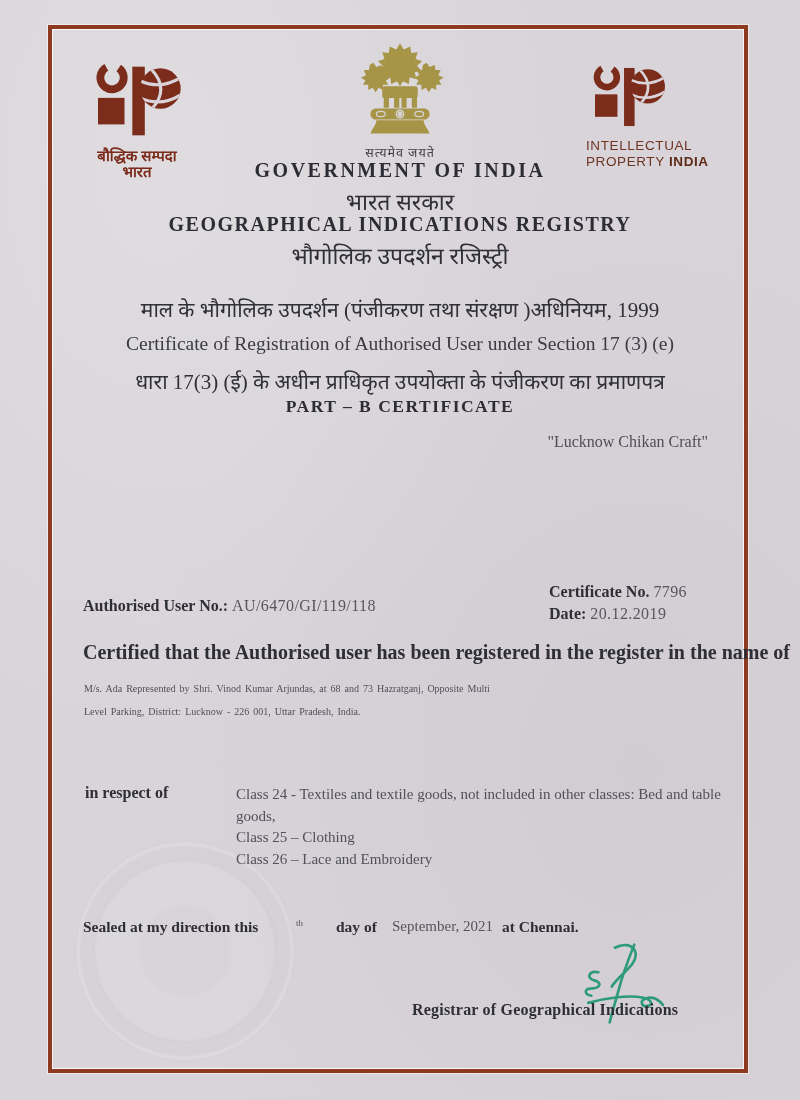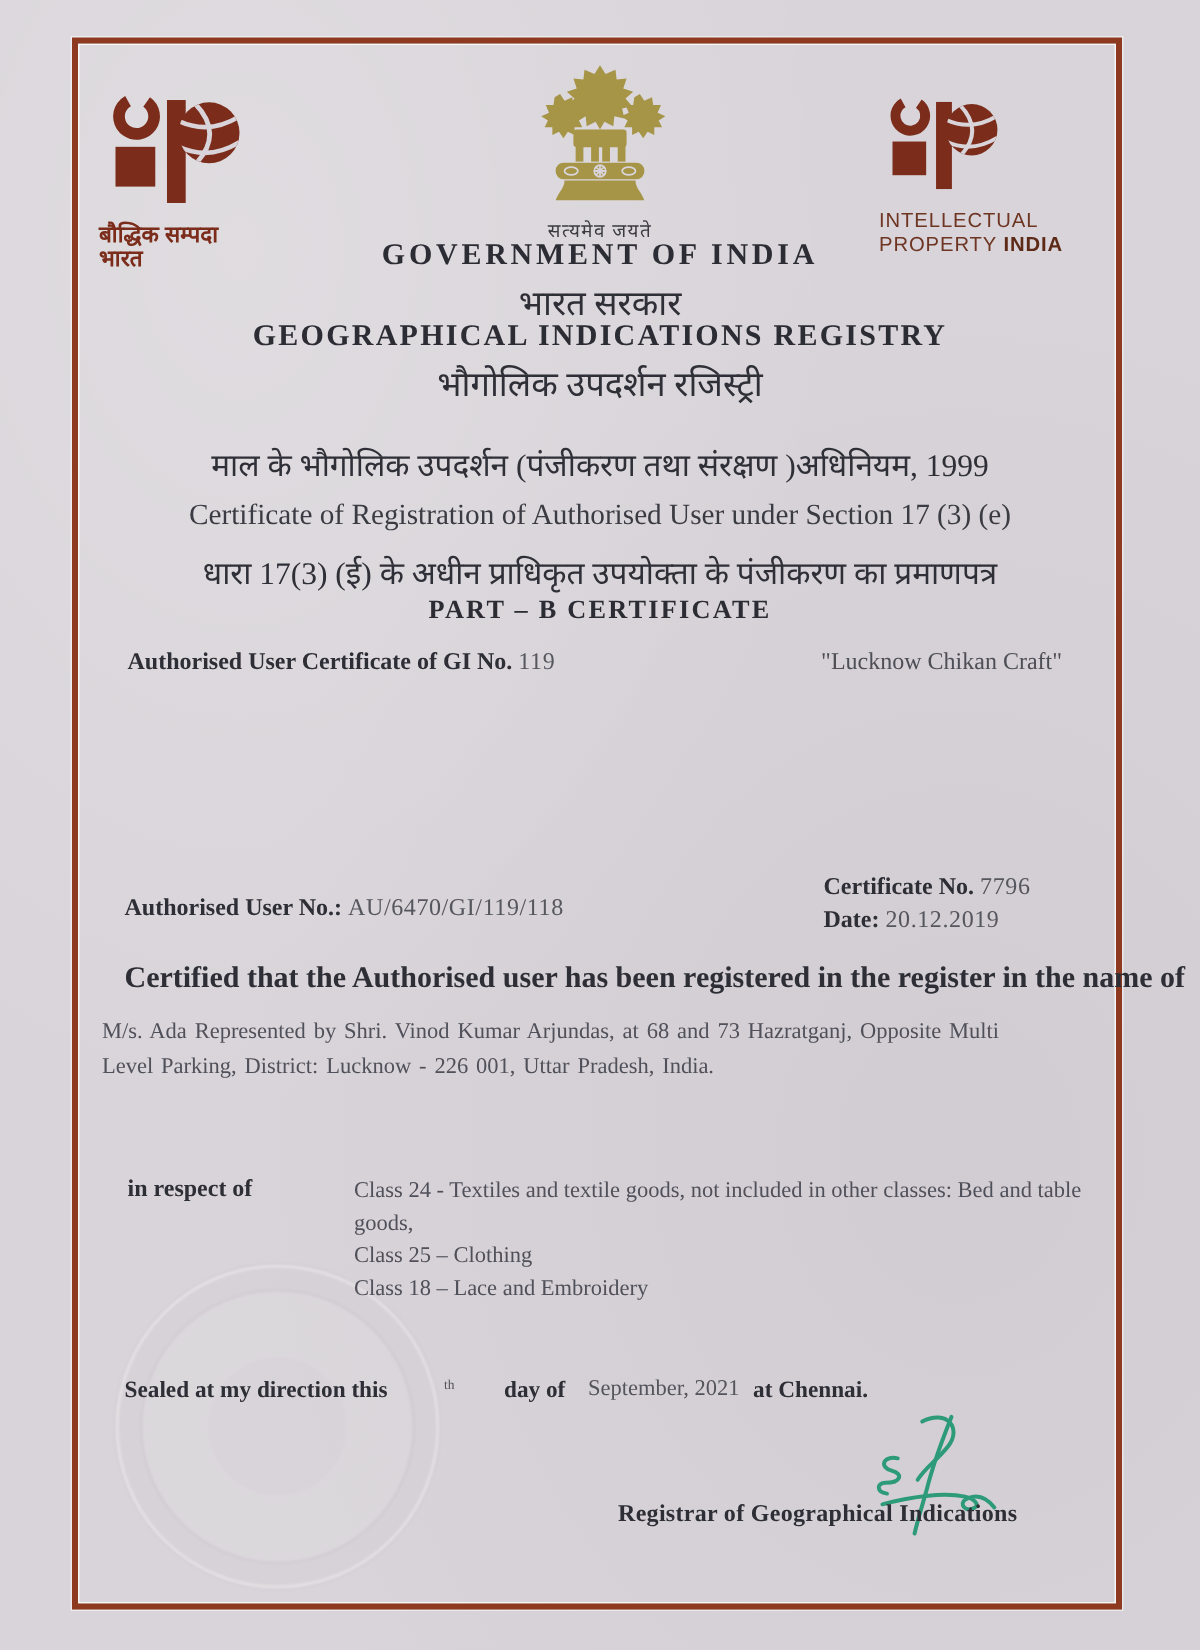--- a/index.html
+++ b/index.html
@@ -17,21 +17,21 @@
     box-sizing:border-box;border:4px solid #8d3a20;
     box-shadow: inset 0 0 0 1px rgba(255,255,255,0.8), 0 0 0 1px rgba(255,255,255,0.5);
   }
   .abs{position:absolute;}
   .c{position:absolute;left:60px;width:680px;text-align:center;}
   .lbl{font-weight:bold;color:#2e2e36;}
   .val{color:#56565e;letter-spacing:0.4px;}
   .hi{color:#2f2f37;}
 
   
-  .leftlogo{position:absolute;left:66px;top:62px;width:142px;text-align:left;}
+  .leftlogo{position:absolute;left:66px;top:62px;width:142px;text-align:center;}
   .leftlogo .cap{margin-top:4px;font-family:"Liberation Sans",sans-serif;font-weight:bold;
     color:#7b2c1a;font-size:15px;line-height:16px;}
   .rightlogo{position:absolute;left:586px;top:64px;width:160px;}
   .rightlogo .cap{margin-top:4px;font-family:"Liberation Sans",sans-serif;
     color:#6e3523;font-size:13.5px;line-height:16px;letter-spacing:0.6px;}
   .rightlogo .cap b{color:#5e2a18;}
   .emblem{position:absolute;left:352px;top:42px;width:96px;text-align:center;}
   .emblem .cap{margin-top:2px;font-size:12.5px;color:#3a3a40;letter-spacing:1px;}
 
   
@@ -44,21 +44,21 @@
   .t-cert-en{top:333px;font-size:19.5px;color:#3b3b43;}
   .t-cert-hi{top:367px;font-size:21px;}
   .t-part{top:396px;font-size:17.5px;font-weight:bold;letter-spacing:1.5px;color:#2c2c34;}
   .gi-row-label{left:85px;top:433px;font-size:16px;}
   .gi-name{top:433px;right:92px;font-size:16px;color:#4e4e57;}
 
   .certno{left:549px;top:583px;font-size:16px;}
   .dateline{left:549px;top:605px;font-size:16px;}
   .auline{left:83px;top:597px;font-size:16px;}
   .certified{left:83px;top:641px;font-size:20px;font-weight:bold;color:#2e2e36;}
-  .holder{left:68px;top:677px;width:628px;font-size:15px;line-height:23px;color:#50505a;word-spacing:1.5px;}
+  .holder{left:84px;top:677px;width:628px;font-size:10px;line-height:23px;color:#50505a;word-spacing:1.5px;}
 
   .inclass-row span{position:absolute;top:729px;font-size:15.5px;white-space:nowrap;}
   .respect-lbl{left:85px;top:784px;font-size:16px;font-weight:bold;color:#2e2e36;}
   .classes{left:192px;top:784px;width:500px;font-size:15px;line-height:21.5px;color:#50505a;margin-left:44px;}
 
   .seal{
     position:absolute;left:77px;top:843px;width:212px;height:212px;border-radius:50%;
     border:2px solid rgba(255,255,255,0.55);
     box-shadow: 0 0 2px rgba(150,140,150,0.5),
       inset 0 0 0 14px rgba(255,255,255,0.16),
@@ -158,24 +158,20 @@
 
   <div class="c t-gov-en">GOVERNMENT OF INDIA</div>
   <div class="c t-gov-hi hi">भारत सरकार</div>
   <div class="c t-reg-en">GEOGRAPHICAL INDICATIONS REGISTRY</div>
   <div class="c t-reg-hi hi">भौगोलिक उपदर्शन रजिस्ट्री</div>
   <div class="c t-act-hi hi">माल के भौगोलिक उपदर्शन (पंजीकरण तथा संरक्षण )अधिनियम, 1999</div>
   <div class="c t-cert-en">Certificate of Registration of Authorised User under Section 17 (3) (e)</div>
   <div class="c t-cert-hi hi">धारा 17(3) (ई) के अधीन प्राधिकृत उपयोक्ता के पंजीकरण का प्रमाणपत्र</div>
   <div class="c t-part">PART – B CERTIFICATE</div>
 
-  <div class="abs gi-row-label">
-    <span class="lbl">Authorised User Certificate of GI No.</span>
-    <span class="val">119</span>
-  </div>
   <div class="abs gi-name">"Lucknow Chikan Craft"</div>
 
   <div class="abs certno">
     <span class="lbl">Certificate No.</span>
     <span class="val">7796</span>
   </div>
   <div class="abs dateline">
     <span class="lbl">Date:</span>
     <span class="val">20.12.2019</span>
   </div>
@@ -194,21 +190,21 @@
     <span style="left:85px"> </span>
     <span style="left:230px"> </span>
     <span style="left:500px"> </span>
   </div>
 
   <div class="abs respect-lbl">in respect of</div>
   <div class="abs classes">
     <div>Class 24 - Textiles and textile goods, not included in other classes: Bed and table</div>
     <div>goods,</div>
     <div>Class 25 – Clothing</div>
-    <div>Class 18 – Lace and Embroidery</div>
+    <div>Class 26 – Lace and Embroidery</div>
   </div>
 
   <div class="sealed-row">
     <span class="s-lbl" style="left:83px">Sealed at my direction this</span>
     <span class="s-val" style="left:296px"><sup>th</sup></span>
     <span class="s-lbl" style="left:336px">day of</span>
     <span class="s-val" style="left:392px">September, 2021</span>
     <span class="s-lbl" style="left:502px">at Chennai.</span>
   </div>
 

